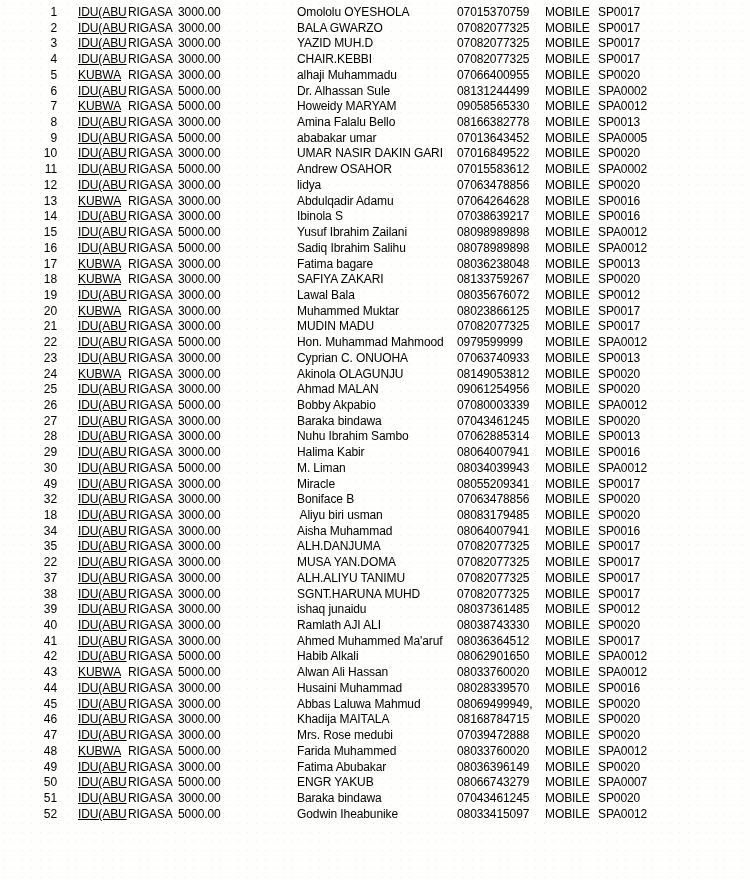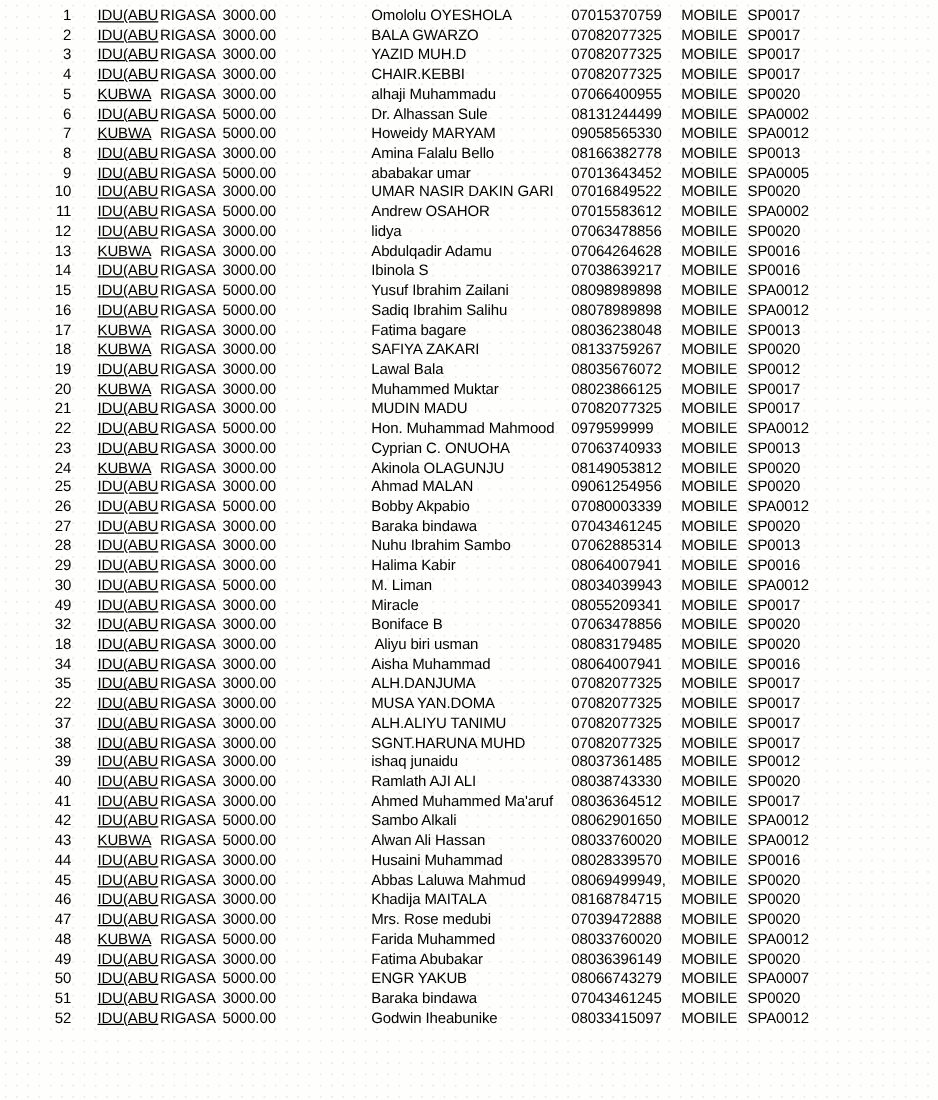--- a/index.html
+++ b/index.html
@@ -503,21 +503,21 @@
     <span class="cell c-phone">08036364512</span>
     <span class="cell c-mobile">MOBILE</span>
     <span class="cell c-code">SP0017</span>
   </div>
 
   <div class="row">
     <span class="cell c-num">42</span>
     <span class="cell c-loc">IDU(ABU</span>
     <span class="cell c-dist">RIGASA</span>
     <span class="cell c-amt">5000.00</span>
-    <span class="cell c-name">Sambo Alkali</span>
+    <span class="cell c-name">Habib Alkali</span>
     <span class="cell c-phone">08062901650</span>
     <span class="cell c-mobile">MOBILE</span>
     <span class="cell c-code">SPA0012</span>
   </div>
 
   <div class="row">
     <span class="cell c-num">43</span>
     <span class="cell c-loc">KUBWA</span>
     <span class="cell c-dist">RIGASA</span>
     <span class="cell c-amt">5000.00</span>

